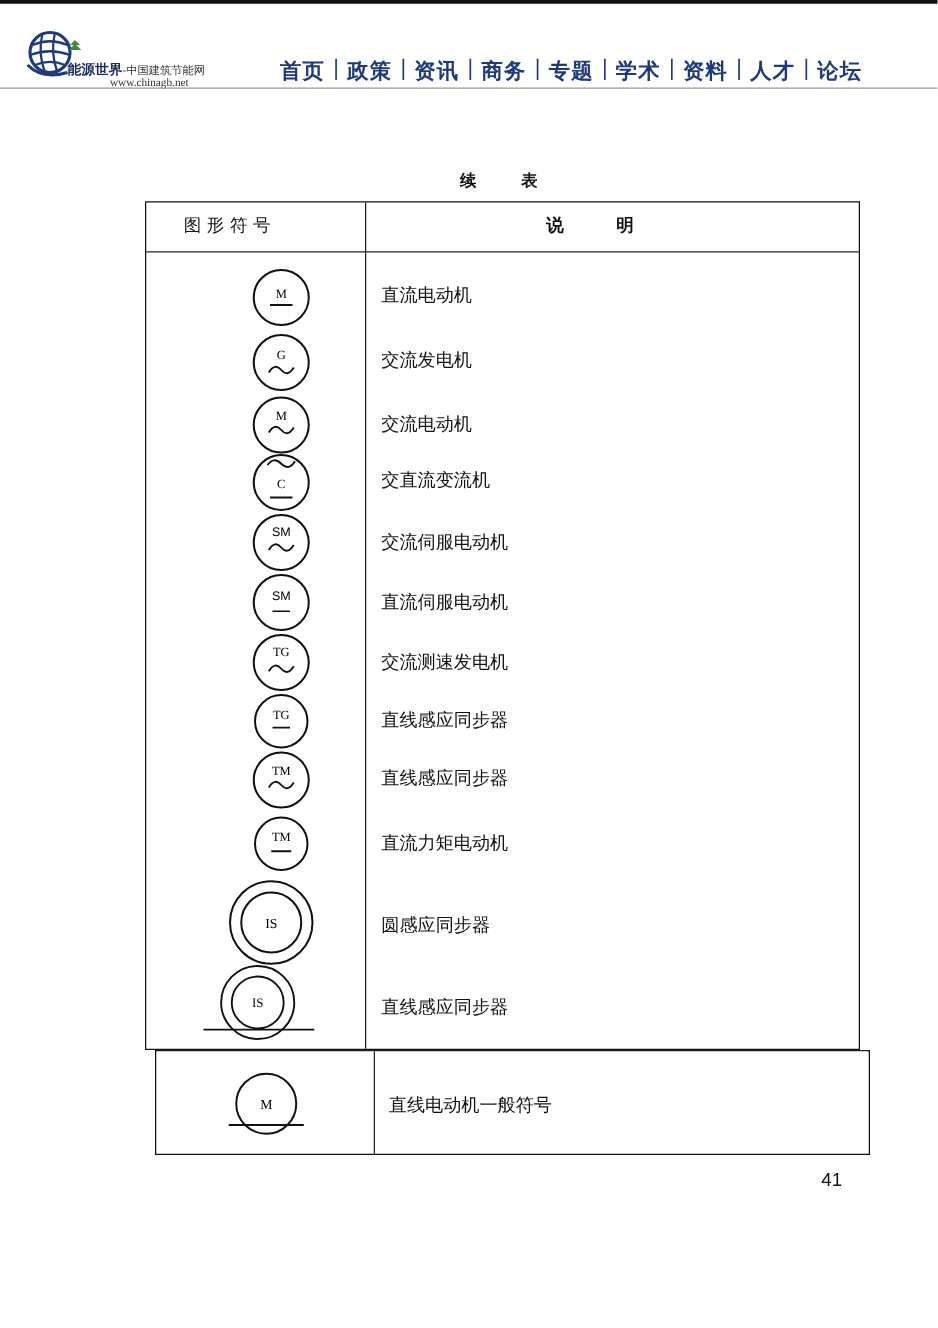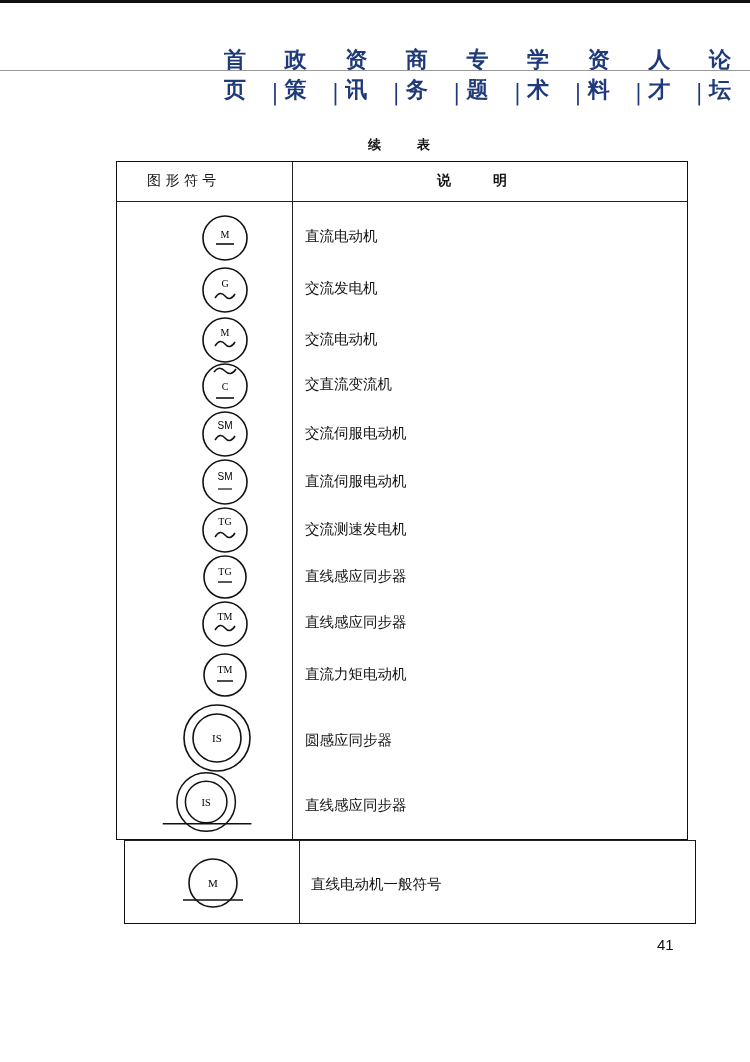--- a/index.html
+++ b/index.html
@@ -5,21 +5,21 @@
   html, body { margin:0; padding:0; background:#fff; }
   body { width:750px; height:1062px; position:relative; overflow:hidden; font-family:"DejaVu Serif", serif; color:#111; }
   .topbar { position:absolute; left:0; top:0; width:750px; height:3px; background:#111; }
   .header { position:absolute; left:0; top:4px; width:750px; height:66px; }
   .header-line { position:absolute; left:0; top:70px; width:750px; height:1px; background:#999; }
   .logo { position:absolute; left:20px; top:18px; width:200px; height:50px; }
   .logo svg { position:absolute; left:0; top:0; }
   .logo-name { position:absolute; left:34px; top:26px; font-size:11px; font-weight:bold; color:#1a2a5a; white-space:nowrap; font-family:"DejaVu Serif", serif; }
   .logo-sub { font-weight:normal; font-size:9px; color:#333; }
   .logo-url { position:absolute; left:68px; top:39px; font-size:9px; color:#333; font-family:"Liberation Serif", serif; white-space:nowrap; }
-  .nav { position:absolute; left:224px; top:41px; display:flex; align-items:flex-end; font-size:22px; color:#1e3a7a; font-weight:bold; font-family:"DejaVu Serif", serif; }
+  .nav { position:absolute; left:224px; top:41px; display:flex; align-items:flex-start; font-size:17px; color:#1e3a7a; font-weight:bold; font-family:"DejaVu Serif", serif; }
   .nav .item { cursor:pointer; letter-spacing:1px; }
   .nav .sep { color:#1e3a7a; margin:0 6px; font-weight:normal; }
   .caption { position:absolute; left:368px; top:136px; font-size:13px; font-weight:bold; word-spacing:0; }
   .caption span { display:inline-block; }
   .tbl { position:absolute; left:116px; top:161px; width:572px; height:679px; border:1.5px solid #111; box-sizing:border-box; }
   .tbl .hdr-line { position:absolute; left:0; top:39px; width:100%; height:1px; background:#222; }
   .tbl .vline { position:absolute; left:175px; top:0; width:1px; height:100%; background:#222; }
   .th { position:absolute; top:10px; font-size:14px; letter-spacing:0; }
   .th1 { left:30px; width:120px; word-spacing:0; }
   .th2 { left:320px;font-weight:bold; }
@@ -29,20 +29,36 @@
   .tbl2 { position:absolute; left:124px; top:840px; width:572px; height:84px; border:1.5px solid #111; box-sizing:border-box; border-top:1px solid #222; }
   .tbl2 .vline { position:absolute; left:174px; top:0; width:1px; height:100%; background:#222; }
   .pageno { position:absolute; left:657px; top:936px; font-size:15px; font-family:Liberation Sans, sans-serif; }
 </style>
 </head>
 <body>
 
 <div class="topbar"></div>
 
 <div class="header">
+  <div class="logo">
+    <svg width="48" height="44" viewBox="0 0 48 44">
+      <circle cx="20" cy="20" r="16" fill="none" stroke="#1e3a7a" stroke-width="2.5"></circle>
+      <path d="M6 14 Q20 8 34 14" fill="none" stroke="#1e3a7a" stroke-width="1.8"></path>
+      <path d="M4 22 Q20 16 36 22" fill="none" stroke="#1e3a7a" stroke-width="1.8"></path>
+      <path d="M8 30 Q20 25 32 30" fill="none" stroke="#1e3a7a" stroke-width="1.8"></path>
+      <path d="M14 5 Q10 20 16 36" fill="none" stroke="#1e3a7a" stroke-width="1.8"></path>
+      <path d="M24 4 Q20 20 26 36" fill="none" stroke="#1e3a7a" stroke-width="1.8"></path>
+      <path d="M2 30 Q14 42 34 36" fill="none" stroke="#1e3a7a" stroke-width="2.5"></path>
+      <path d="M36 14 L40 10 L44 14 Z M35 18 L40 13 L45 18 Z" fill="#3a8a3a"></path>
+    </svg>
+    <div class="logo-name">
+      <span>能源世界</span><span class="logo-sub">-中国建筑节能网</span>
+    </div>
+    <div class="logo-url">www.chinagb.net</div>
+  </div>
 
   <div class="nav">
     <span class="item">首页</span>
     <span class="sep">|</span>
     <span class="item">政策</span>
     <span class="sep">|</span>
     <span class="item">资讯</span>
     <span class="sep">|</span>
     <span class="item">商务</span>
     <span class="sep">|</span>

